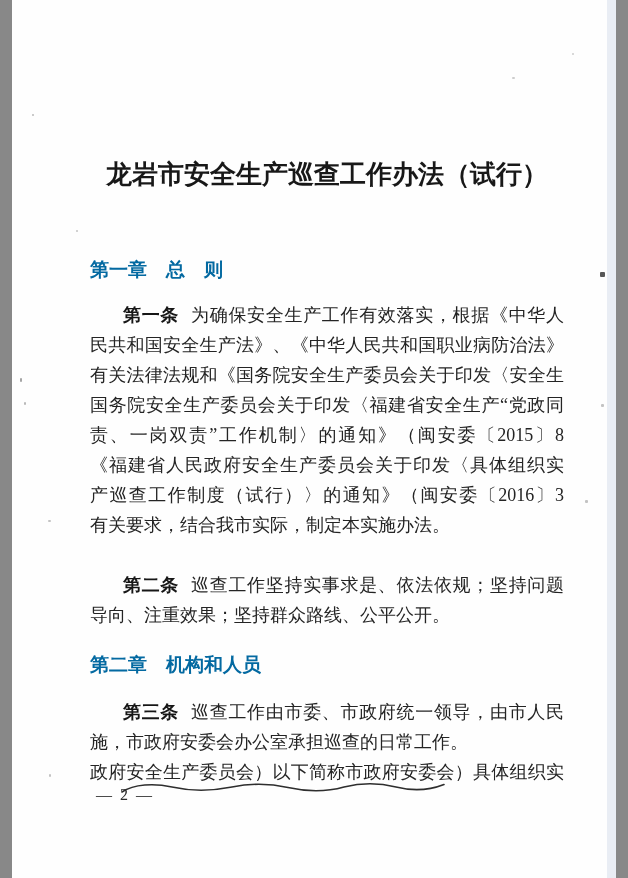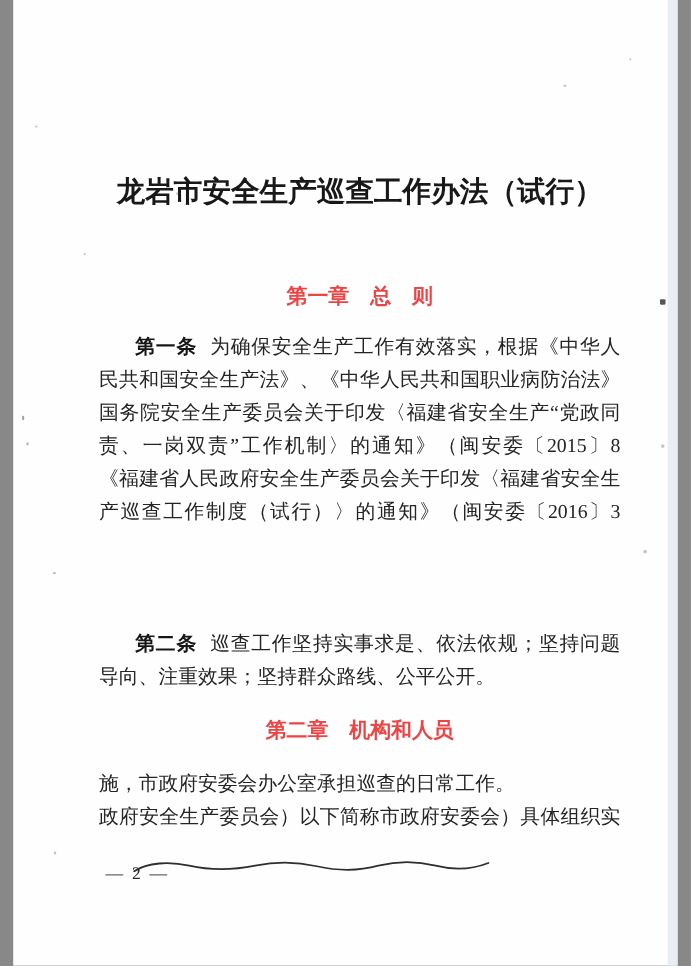--- a/index.html
+++ b/index.html
@@ -29,24 +29,24 @@
     font-weight: bold;
     letter-spacing: 0px;
     color: #181818;
     font-family: "Liberation Serif", serif;
     white-space: nowrap;
   }
   .chapter {
     position: absolute;
     left: 78px; width: 474px;
     height: 30px; line-height: 30px;
-    text-align: center;
+    text-align: left;
     font-size: 19px;
     font-weight: bold;
-    color: #ef4444;
+    color: #0369a1;
     font-family: "Liberation Sans", sans-serif;
     white-space: nowrap;
   }
   .chapter1 { top: 255px; }
   .chapter2 { top: 650px; }
   .para {
     position: absolute;
     left: 78px; width: 474px;
     font-size: 18px;
     line-height: 30px;
@@ -99,34 +99,37 @@
 
   <div class="edge-strip"></div>
 
   <div class="doc-title">龙岩市安全生产巡查工作办法（试行）</div>
 
   <div class="chapter chapter1">第一章　总　则</div>
 
   <div class="para p1">
     <div class="l j indent"><span class="lbl">第一条</span><span>为确保安全生产工作有效落实，根据《中华人</span></div>
     <div class="l j">民共和国安全生产法》、《中华人民共和国职业病防治法》等</div>
+    <div class="l j">有关法律法规和《国务院安全生产委员会关于印发〈安全生</div>
     <div class="l j">国务院安全生产委员会关于印发〈福建省安全生产“党政同</div>
     <div class="l j">责、一岗双责”工作机制〉的通知》（闽安委〔2015〕8号）、</div>
-    <div class="l j">《福建省人民政府安全生产委员会关于印发〈福建省安全生</div>
+    <div class="l j">《福建省人民政府安全生产委员会关于印发〈具体组织实</div>
     <div class="l j">产巡查工作制度（试行）〉的通知》（闽安委〔2016〕3 号）</div>
+    <div class="l">有关要求，结合我市实际，制定本实施办法。</div>
   </div>
 
   <div class="para p2">
     <div class="l j indent"><span class="lbl">第二条</span><span>巡查工作坚持实事求是、依法依规；坚持问题</span></div>
     <div class="l">导向、注重效果；坚持群众路线、公平公开。</div>
   </div>
 
   <div class="chapter chapter2">第二章　机构和人员</div>
 
   <div class="para p3">
+    <div class="l j indent"><span class="lbl">第三条</span><span>巡查工作由市委、市政府统一领导，由市人民</span></div>
     <div class="l">施，市政府安委会办公室承担巡查的日常工作。</div>
     <div class="l j">政府安全生产委员会）以下简称市政府安委会）具体组织实</div>
   </div>
 
   <svg class="wavy" viewBox="0 0 326 18" xmlns="http://www.w3.org/2000/svg">
     <path d="M2,13 C14,5 34,4 52,8 C72,12.5 92,12 112,8 C132,4 150,4.5 168,8.5 C188,13 206,13 224,8 C242,3.5 258,3.5 276,8 C294,12.5 310,11 324,5.5" fill="none" stroke="#2e2e2e" stroke-width="1.6" stroke-linecap="round"></path>
   </svg>
 
   <div class="page-number">— 2 —</div>
 

